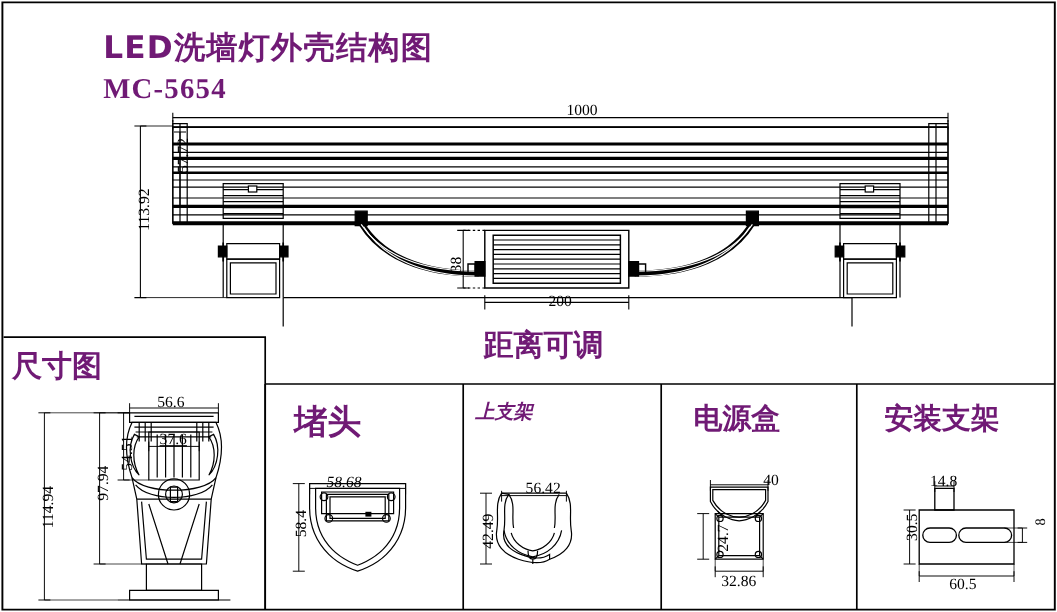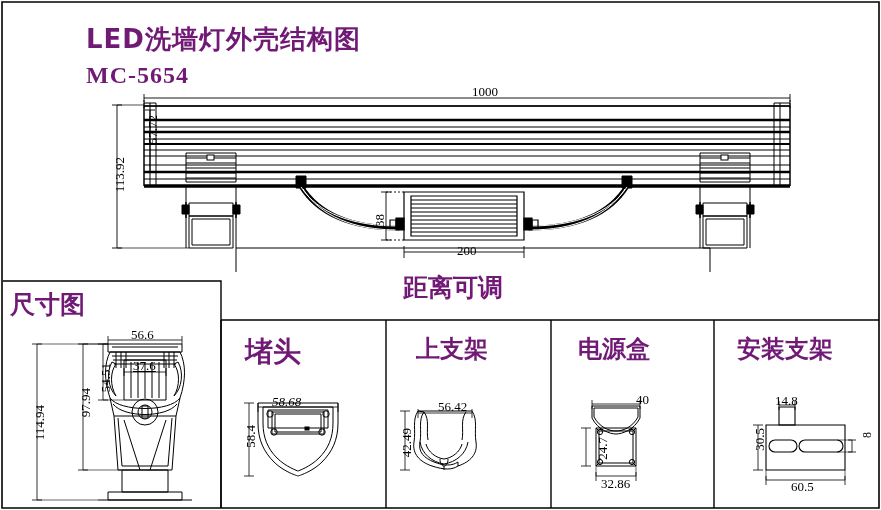--- a/index.html
+++ b/index.html
@@ -23,21 +23,21 @@
   #lbl-juli{left:403px;top:271px;font-size:25px;}
   #lbl-chicun{left:10px;top:288px;font-size:25px;}
   #lbl-566{left:131px;top:327px;}
   #lbl-376{left:133px;top:358px;text-decoration:underline;}
   #lbl-5451{left:98px;top:363px;transform:rotate(-90deg) translate(-100%,0);}
   #lbl-9794{left:78px;top:388px;transform:rotate(-90deg) translate(-100%,0);}
   #lbl-11494{left:32px;top:405px;transform:rotate(-90deg) translate(-100%,0);}
   #lbl-dutou{left:245px;top:333px;font-size:28px;}
   #lbl-5868{left:272px;top:394px;font-style:italic;}
   #lbl-584{left:243px;top:425px;transform:rotate(-90deg) translate(-100%,0);}
-  #lbl-shangzhijia{left:416px;top:333px;font-size:24px;}
+  #lbl-shangzhijia{left:396px;top:333px;font-size:16px;font-style:italic;}
   #lbl-5642{left:438px;top:399px;}
   #lbl-4249{left:399px;top:428px;transform:rotate(-90deg) translate(-100%,0);}
   #lbl-dianyuanhe{left:578px;top:333px;font-size:24px;}
   #lbl-40{left:607px;top:392px;margin-left:29px;}
   #lbl-247{left:595px;top:437px;transform:rotate(-90deg) translate(-100%,0);}
   #lbl-3286{left:601px;top:476px;}
   #lbl-anzhuang{left:737px;top:333px;font-size:24px;}
   #lbl-148{left:775px;top:393px;}
   #lbl-305{left:752px;top:428px;transform:rotate(-90deg) translate(-100%,0);}
   #lbl-605{left:791px;top:479px;}

